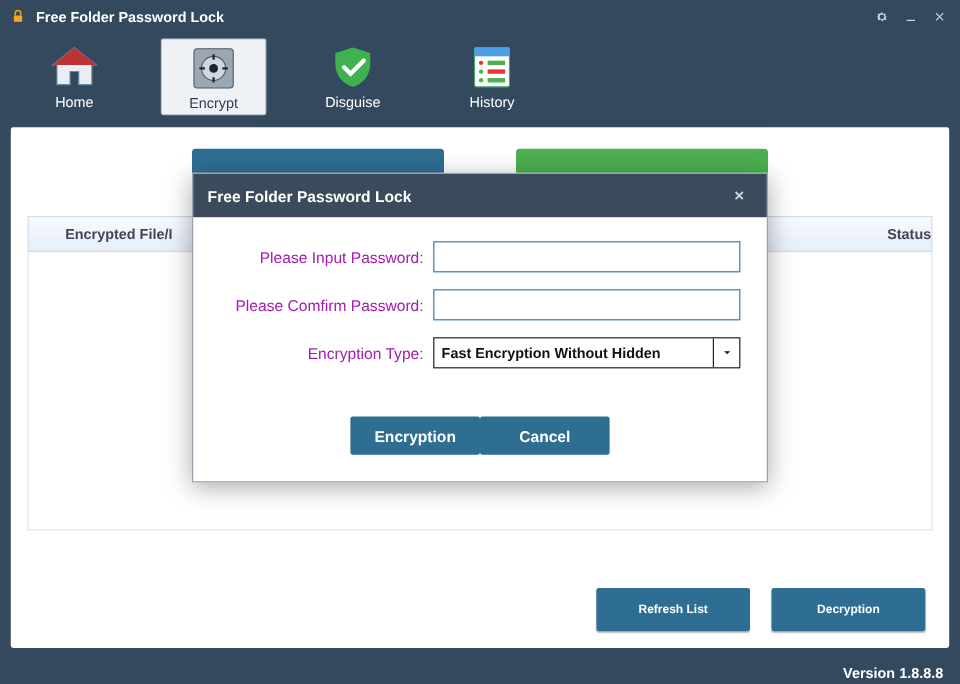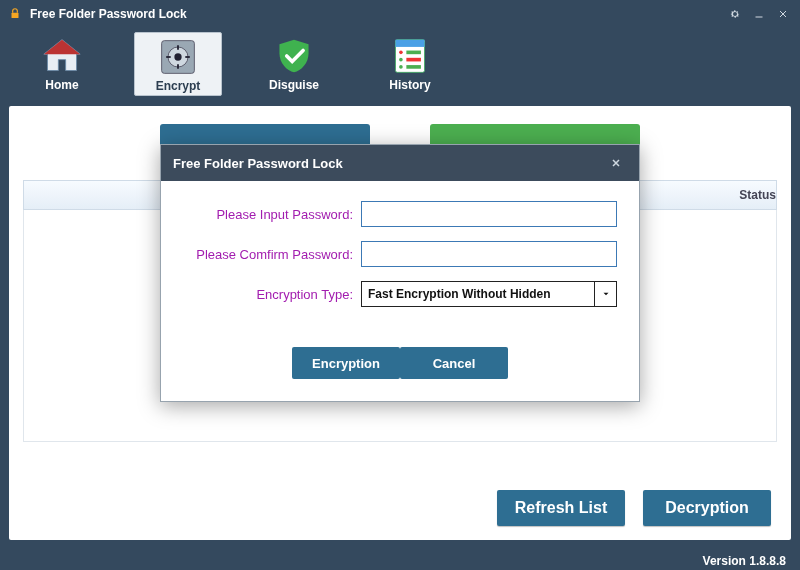--- a/index.html
+++ b/index.html
@@ -8,37 +8,37 @@
 .titlebar { height: 28px; background: #34495e; display: flex; align-items: center; padding: 0 8px; color: #fff; font-size: 12px; }
 .titlebar .lock-ico { width: 14px; height: 14px; margin-right: 8px; display:inline-flex; align-items:center; justify-content:center;}
 .titlebar .title { font-weight: bold; flex: 1; }
 .titlebar .ctrl { width: 18px; height: 18px; margin-left: 6px; display: inline-flex; align-items: center; justify-content: center; cursor: pointer; color:#ccd; }
 .titlebar .ctrl svg { width:12px; height:12px; }
 
 .toolbar { height: 78px; background: #34495e; display: flex; align-items: flex-start; padding: 4px 18px 0; gap: 28px; }
 .tool { width: 88px; display: flex; flex-direction: column; align-items: center; cursor: pointer; padding:2px 0;}
 .tool.active { background: #eef2f5; border:1px solid #b9c4ce; border-radius:2px; }
 .tool .ico { width: 48px; height: 44px; display: flex; align-items: center; justify-content: center; }
-.tool .lbl { color: #fff; font-size: 12px; font-weight: bold; margin-top: 0px; }
+.tool .lbl { color: #fff; font-size: 12px; font-weight: normal; margin-top: 0px; }
 .tool.active .lbl { color: #2c3e50; }
 
 .workarea { position: absolute; left: 9px; right: 9px; top: 106px; bottom: 30px; background: #fff; border-radius: 2px; }
 .big-btns { display:flex; gap: 60px; justify-content:center; margin-top:18px;}
 .big-btn { width: 210px; height: 36px; border-radius:3px; }
 .big-btn.blue { background:#2e6e92; }
 .big-btn.green { background:#4caf50; }
 
 .tablehead { margin: 20px 14px 0; height: 30px; background: linear-gradient(#f7fbff,#e5eef7); border:1px solid #cfdbe7; display:flex; align-items:center; color:#445; font-size:12px; font-weight:bold;}
 .tablehead .col1 { width: 150px; text-align:center;}
 .tablehead .colrest { flex:1;}
 .tablehead .col2 { width: 130px; text-align:right;}
 .tablebody { margin: 0 14px; height: 232px; border:1px solid #e0e6ec; border-top:none; background:#fff;}
 
 .bottom-btns { position:absolute; right:20px; bottom:14px; display:flex; gap:18px;}
-.act-btn { background:#2e6e92; color:#fff; font-weight:bold; font-size:16px; border:none; width:128px; height:36px; border-radius:2px; cursor:pointer; box-shadow:0 1px 1px rgba(0,0,0,.25);}
+.act-btn { background:#2e6e92; color:#fff; font-weight:bold; font-size:10px; border:none; width:128px; height:36px; border-radius:2px; cursor:pointer; box-shadow:0 1px 1px rgba(0,0,0,.25);}
 
 .statusbar { position:absolute; left:0; right:0; bottom:0; height:18px; background:#34495e; color:#fff; display:flex; align-items:center; justify-content:flex-end; padding:0 14px; font-size:12px; font-weight:bold;}
 
 
 .overlay { position:absolute; inset:0; background:rgba(150,160,170,.0); display:flex; align-items:flex-start; justify-content:center;}
 .modal { margin-top:144px; width:480px; background:#fff; border:1px solid #97a3ae; box-shadow:0 4px 20px rgba(0,0,0,.35);}
 .modal-title { height:36px; background:#3c4b5c; color:#fff; display:flex; align-items:center; padding:0 12px; font-size:13px; font-weight:bold;}
 .modal-title .sp{flex:1;}
 .modal-title .x{ width:22px; height:22px; display:flex; align-items:center; justify-content:center; cursor:pointer; color:#cfd8e0;}
 .modal-body { padding: 20px 22px 8px; }
@@ -131,20 +131,21 @@
     <div class="lbl">History</div>
   </div>
 </div>
 
 <div class="workarea">
   <div class="big-btns">
     <div class="big-btn blue"></div>
     <div class="big-btn green"></div>
   </div>
   <div class="tablehead">
+    <div class="col1">Encrypted File/I</div>
     <div class="colrest"></div>
     <div class="col2">Status</div>
   </div>
   <div class="tablebody"></div>
 
   <div class="watermark">anxz.com</div>
 
   <div class="bottom-btns">
     <button class="act-btn">Refresh List</button>
     <button class="act-btn">Decryption</button>

